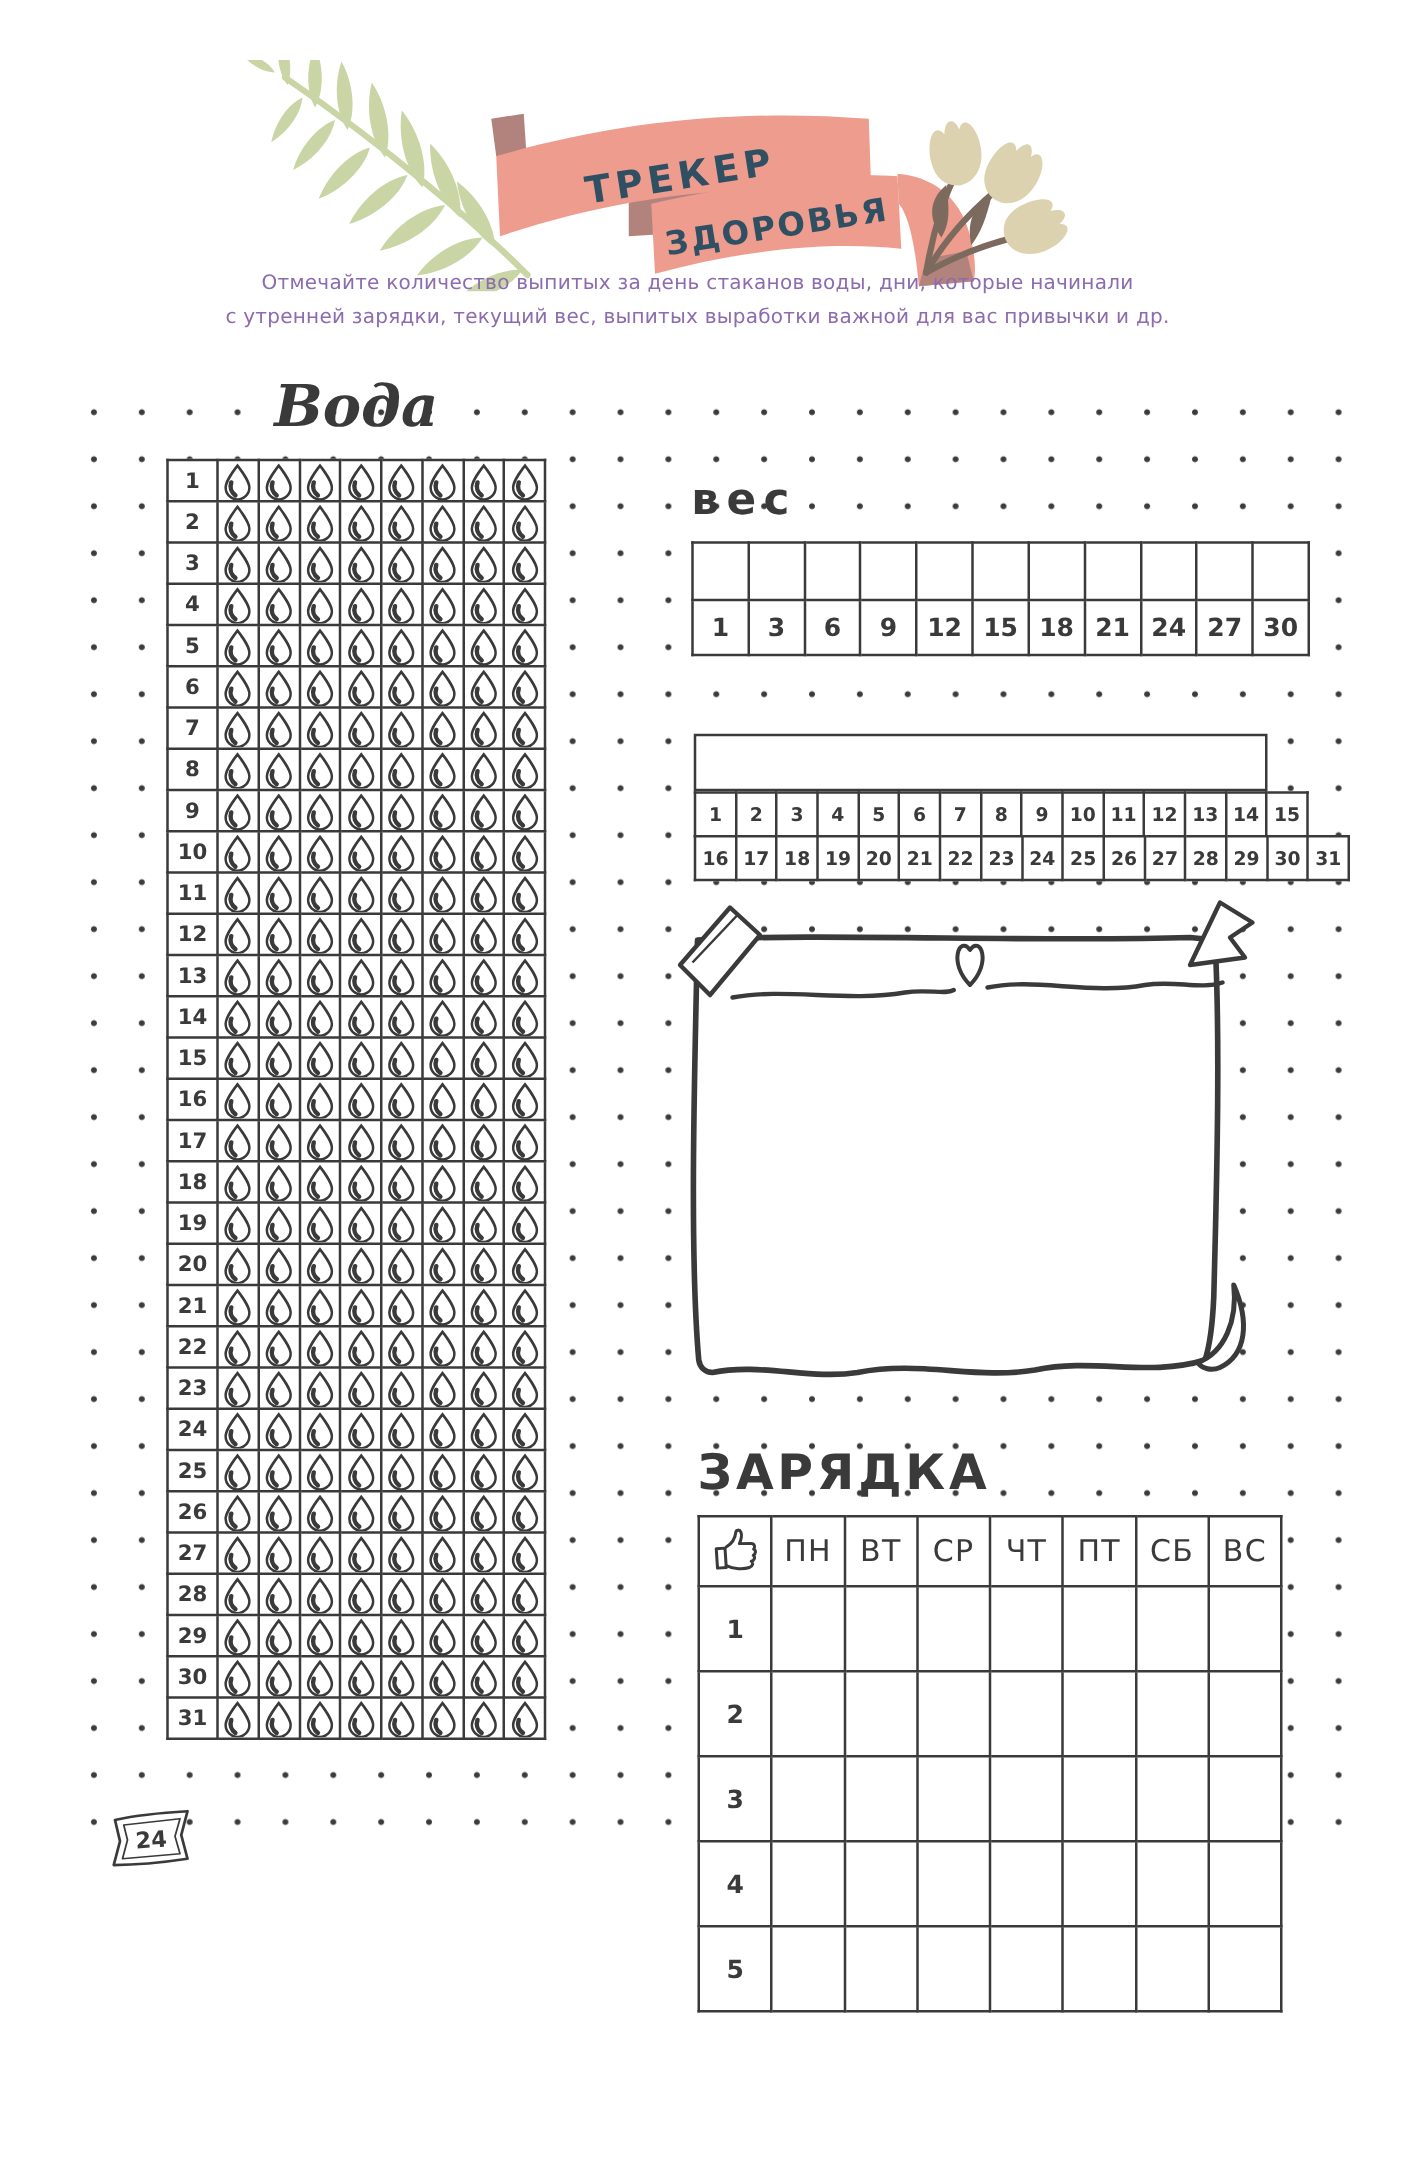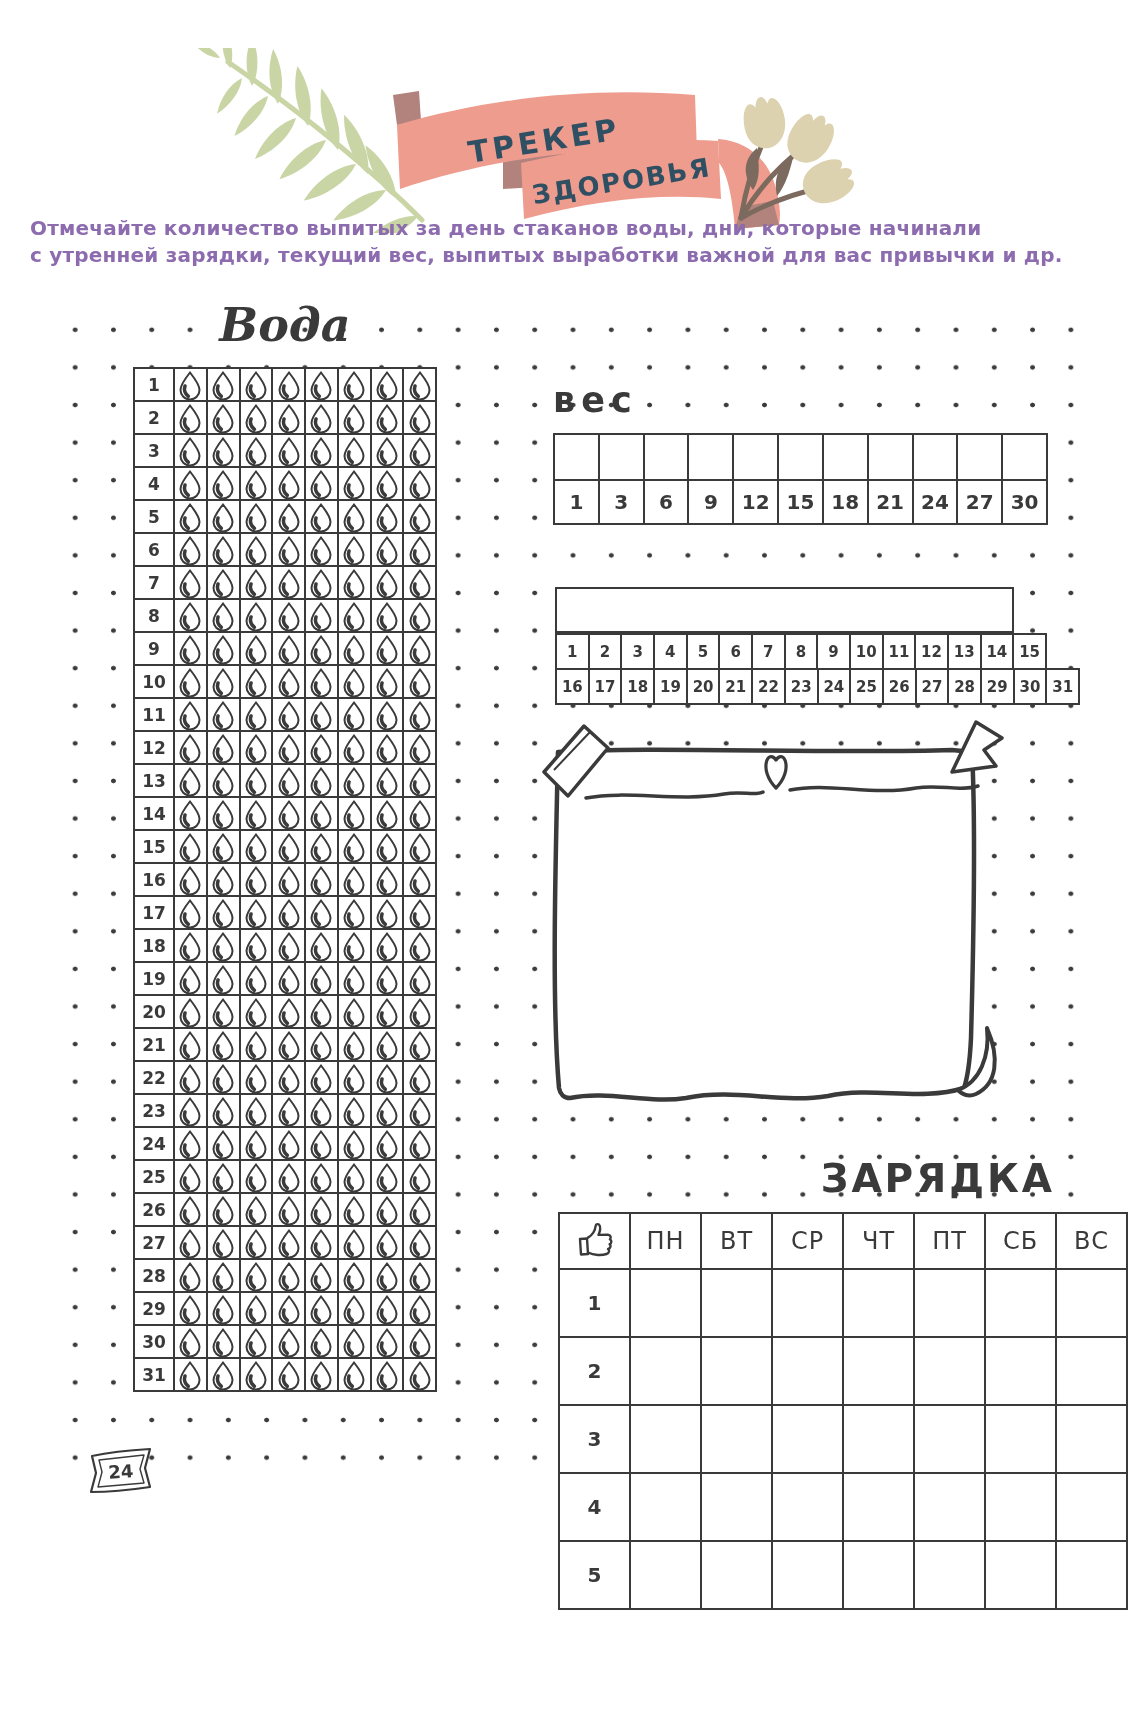--- a/index.html
+++ b/index.html
@@ -7,30 +7,30 @@
   #page{position:relative;width:1142px;height:1733px;background:#fff;overflow:hidden;
         font-family:"DejaVu Sans",sans-serif;color:var(--ink)}
   .abs{position:absolute}
 
   
   #dots{left:56px;top:311px;width:1040px;height:1168px;
         background-image:radial-gradient(circle,#3c3c3c 2px,transparent 2.7px);
         background-size:38.3px 37.6px;}
 
   
-  .intro{left:30px;width:1056px;font-weight:bold;font-size:20px;
+  .intro{left:30px;width:1056px;text-align:center;font-weight:normal;font-size:16px;
          color:var(--intro);letter-spacing:.2px}
 
   
   #water-title{left:133px;top:298px;width:304px;text-align:center;
                font-family:"DejaVu Serif",serif;font-style:italic;font-weight:bold;
                font-size:46px;color:var(--ink)}
   #weight-title{left:553px;top:380px;width:495px;text-align:left;font-weight:bold;
                 font-size:35px;letter-spacing:6px;color:var(--ink)}
-  #exercise-title{left:558px;top:1156px;width:497px;text-align:right;font-weight:bold;
+  #exercise-title{left:558px;top:1156px;width:497px;text-align:left;font-weight:bold;
                   font-size:39px;letter-spacing:3px;color:var(--ink)}
 
   table{border-collapse:collapse;table-layout:fixed;background:#fff}
   td{border:2px solid var(--ink);text-align:center;vertical-align:middle;
      color:var(--ink);padding:0;overflow:hidden}
 
   
   #water-table{left:133px;top:367px}
   #water-table table{width:304px}
   #water-table td{height:31.7px}
@@ -51,21 +51,21 @@
   #days-top table{width:492px}
   #days-bottom{left:555px;top:668px}
   #days-bottom table{width:525px}
   .dcell{height:35px;font-weight:bold;font-size:15px}
 
   
   #notes-area{left:560px;top:792px;width:416px;height:278px}
 
   
   #exercise-table{left:558px;top:1212px}
-  #exercise-table table{width:570px}
+  #exercise-table table{width:468px}
   #exercise-table td.ethumb{height:56px}
   #exercise-table td.ehead{height:56px;font-size:24px;letter-spacing:1px}
   #exercise-table td.enum{height:68px;font-weight:bold;font-size:20px}
   #exercise-table td.ecell{height:68px}
   #exercise-table svg{display:block;margin:0 auto}
 </style>
 </head>
 <body>
 
 <div id="page">

